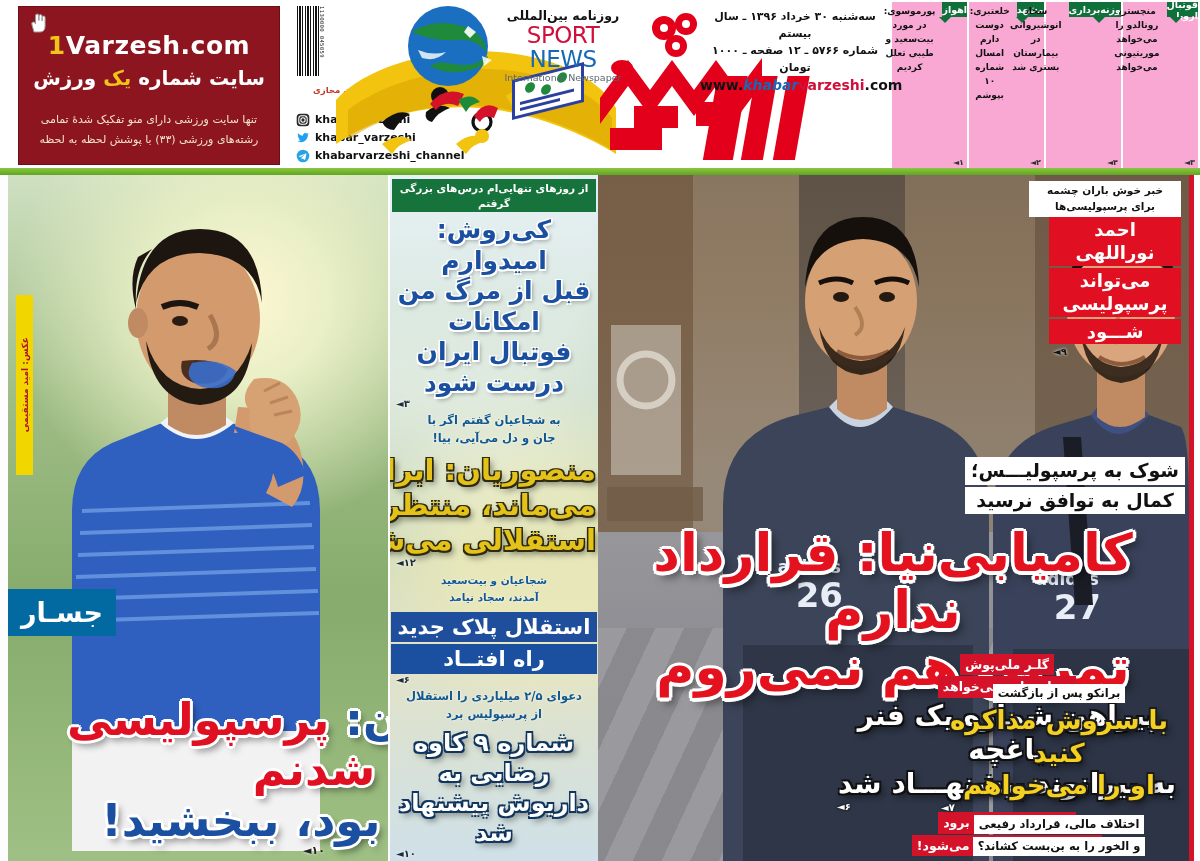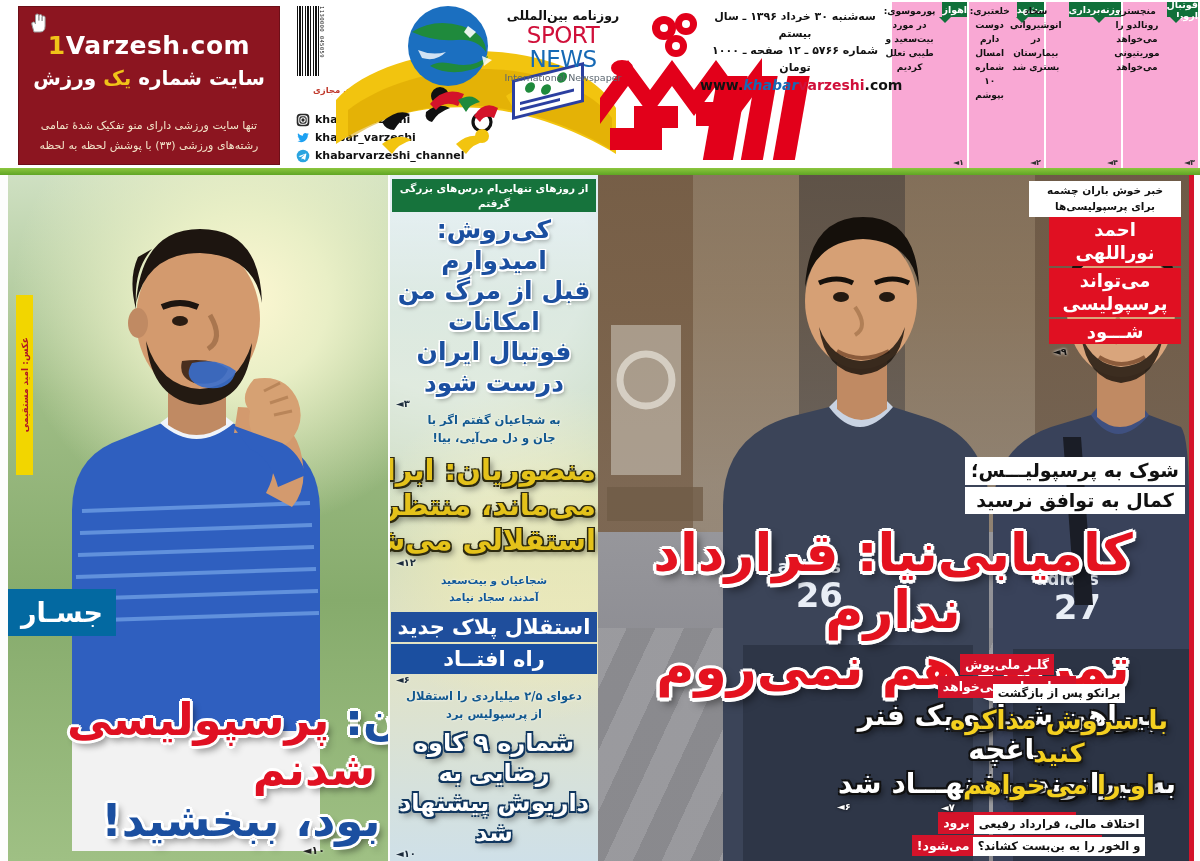--- a/index.html
+++ b/index.html
@@ -36,21 +36,21 @@
     font-size: 25px; font-weight: bold; color: #ffffff;
     direction: ltr; letter-spacing: .5px;
   }
   .promo-url .one { color: #f0c419; }
   .promo-sub {
     margin-top: 6px;
     font-size: 20px; font-weight: bold; color: #ffffff;
   }
   .promo-sub .yk { color: #f0c419; }
   .promo-body {
-    margin: 26px 12px 0 12px;
+    margin: 20px 12px 0 12px;
     font-size: 11px; line-height: 1.85; color: #f2e3c8; text-align: center;
   }
   .cursor-icon {
     position: absolute; left: 8px; top: 4px;
     width: 22px; height: 26px;
   }
 
   
   .barcode {
     position: absolute; left: 296px; top: 6px;

